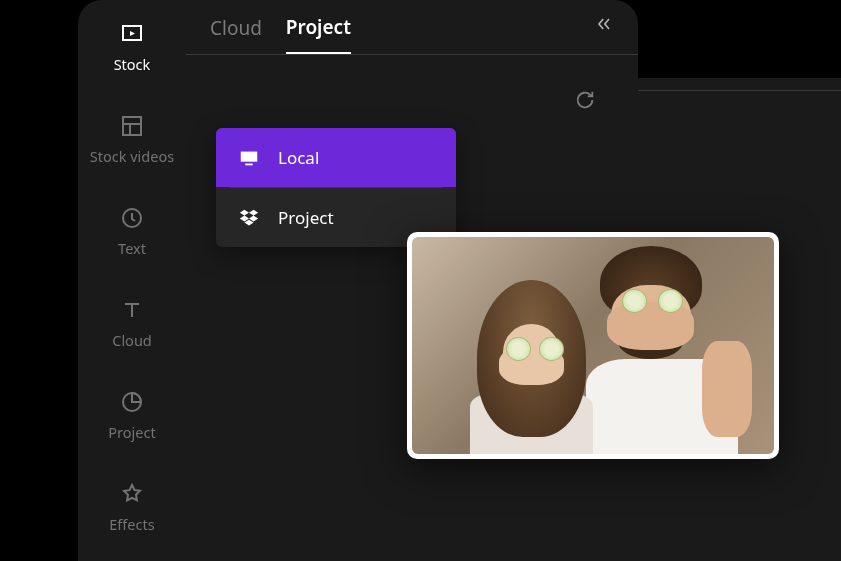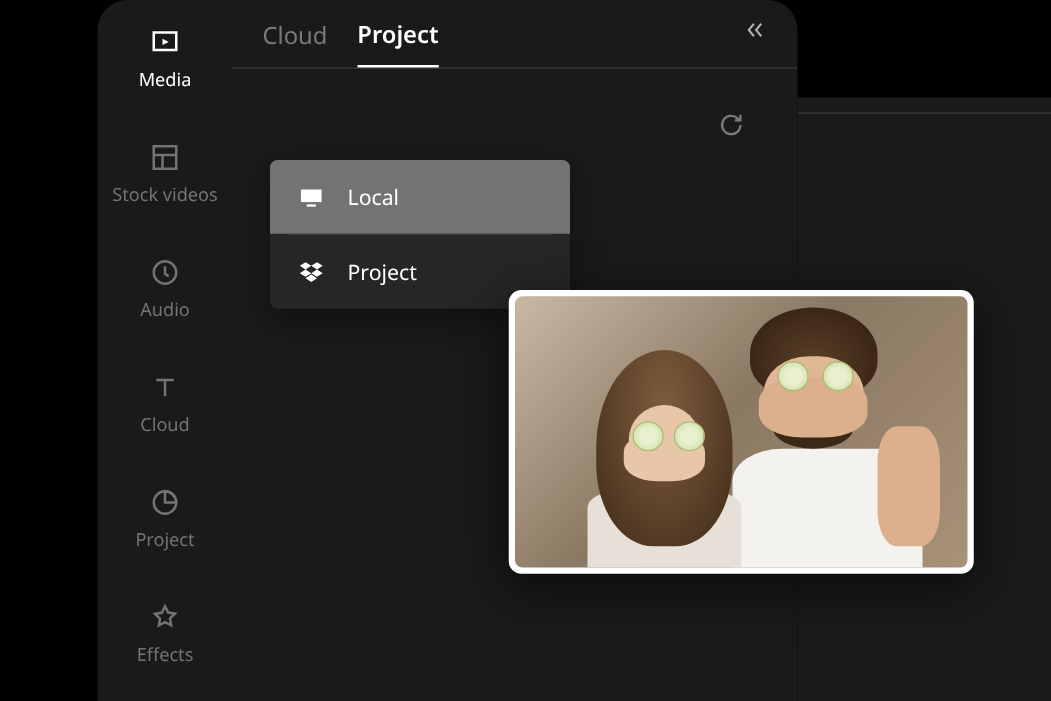--- a/index.html
+++ b/index.html
@@ -97,21 +97,21 @@
       overflow: hidden;
       box-shadow: 0 8px 24px rgba(0,0,0,0.4);
     }
     .dd-item {
       display: flex; align-items: center; gap: 18px;
       padding: 18px 22px;
       color: #fff;
       font-size: 17px;
       cursor: pointer;
     }
-    .dd-item.hover { background: #737373; }
+    .dd-item.hover { background: #6d28d9; }
     .dd-divider { height: 1px; background: #3a3a3a; margin: 0 14px; }
     .dd-icon { width: 22px; height: 22px; display: flex; align-items: center; justify-content: center; color: #fff; }
     
     .thumb {
       position: absolute;
       left: 407px; top: 232px;
       width: 372px; height: 227px;
       background: #fff;
       border-radius: 10px;
       padding: 5px;
@@ -144,40 +144,40 @@
 <div class="shell">
 
   <div class="sidebar">
     <div class="side-item active">
       <span class="side-icon">
         <svg viewBox="0 0 24 24" width="24" height="24" fill="none" stroke="currentColor" stroke-width="2">
             <rect x="3" y="4" width="18" height="14"></rect>
             <path d="M10 9l5 2.5-5 2.5z" fill="currentColor" stroke="none"></path>
           </svg>
       </span>
-      <span class="side-label">Media</span>
+      <span class="side-label">Stock</span>
     </div>
     <div class="side-item">
       <span class="side-icon">
         <svg viewBox="0 0 24 24" width="24" height="24" fill="none" stroke="currentColor" stroke-width="2">
             <rect x="3" y="3" width="18" height="18"></rect>
             <line x1="3" y1="10" x2="21" y2="10"></line>
             <line x1="10" y1="10" x2="10" y2="21"></line>
           </svg>
       </span>
       <span class="side-label">Stock videos</span>
     </div>
     <div class="side-item">
       <span class="side-icon">
         <svg viewBox="0 0 24 24" width="24" height="24" fill="none" stroke="currentColor" stroke-width="2">
             <circle cx="12" cy="12" r="9"></circle>
             <path d="M12 7v6l3 2"></path>
           </svg>
       </span>
-      <span class="side-label">Audio</span>
+      <span class="side-label">Text</span>
     </div>
     <div class="side-item">
       <span class="side-icon">
         <svg viewBox="0 0 24 24" width="24" height="24" fill="none" stroke="currentColor" stroke-width="2">
             <path d="M5 6h14M12 6v13"></path>
           </svg>
       </span>
       <span class="side-label">Cloud</span>
     </div>
     <div class="side-item">

